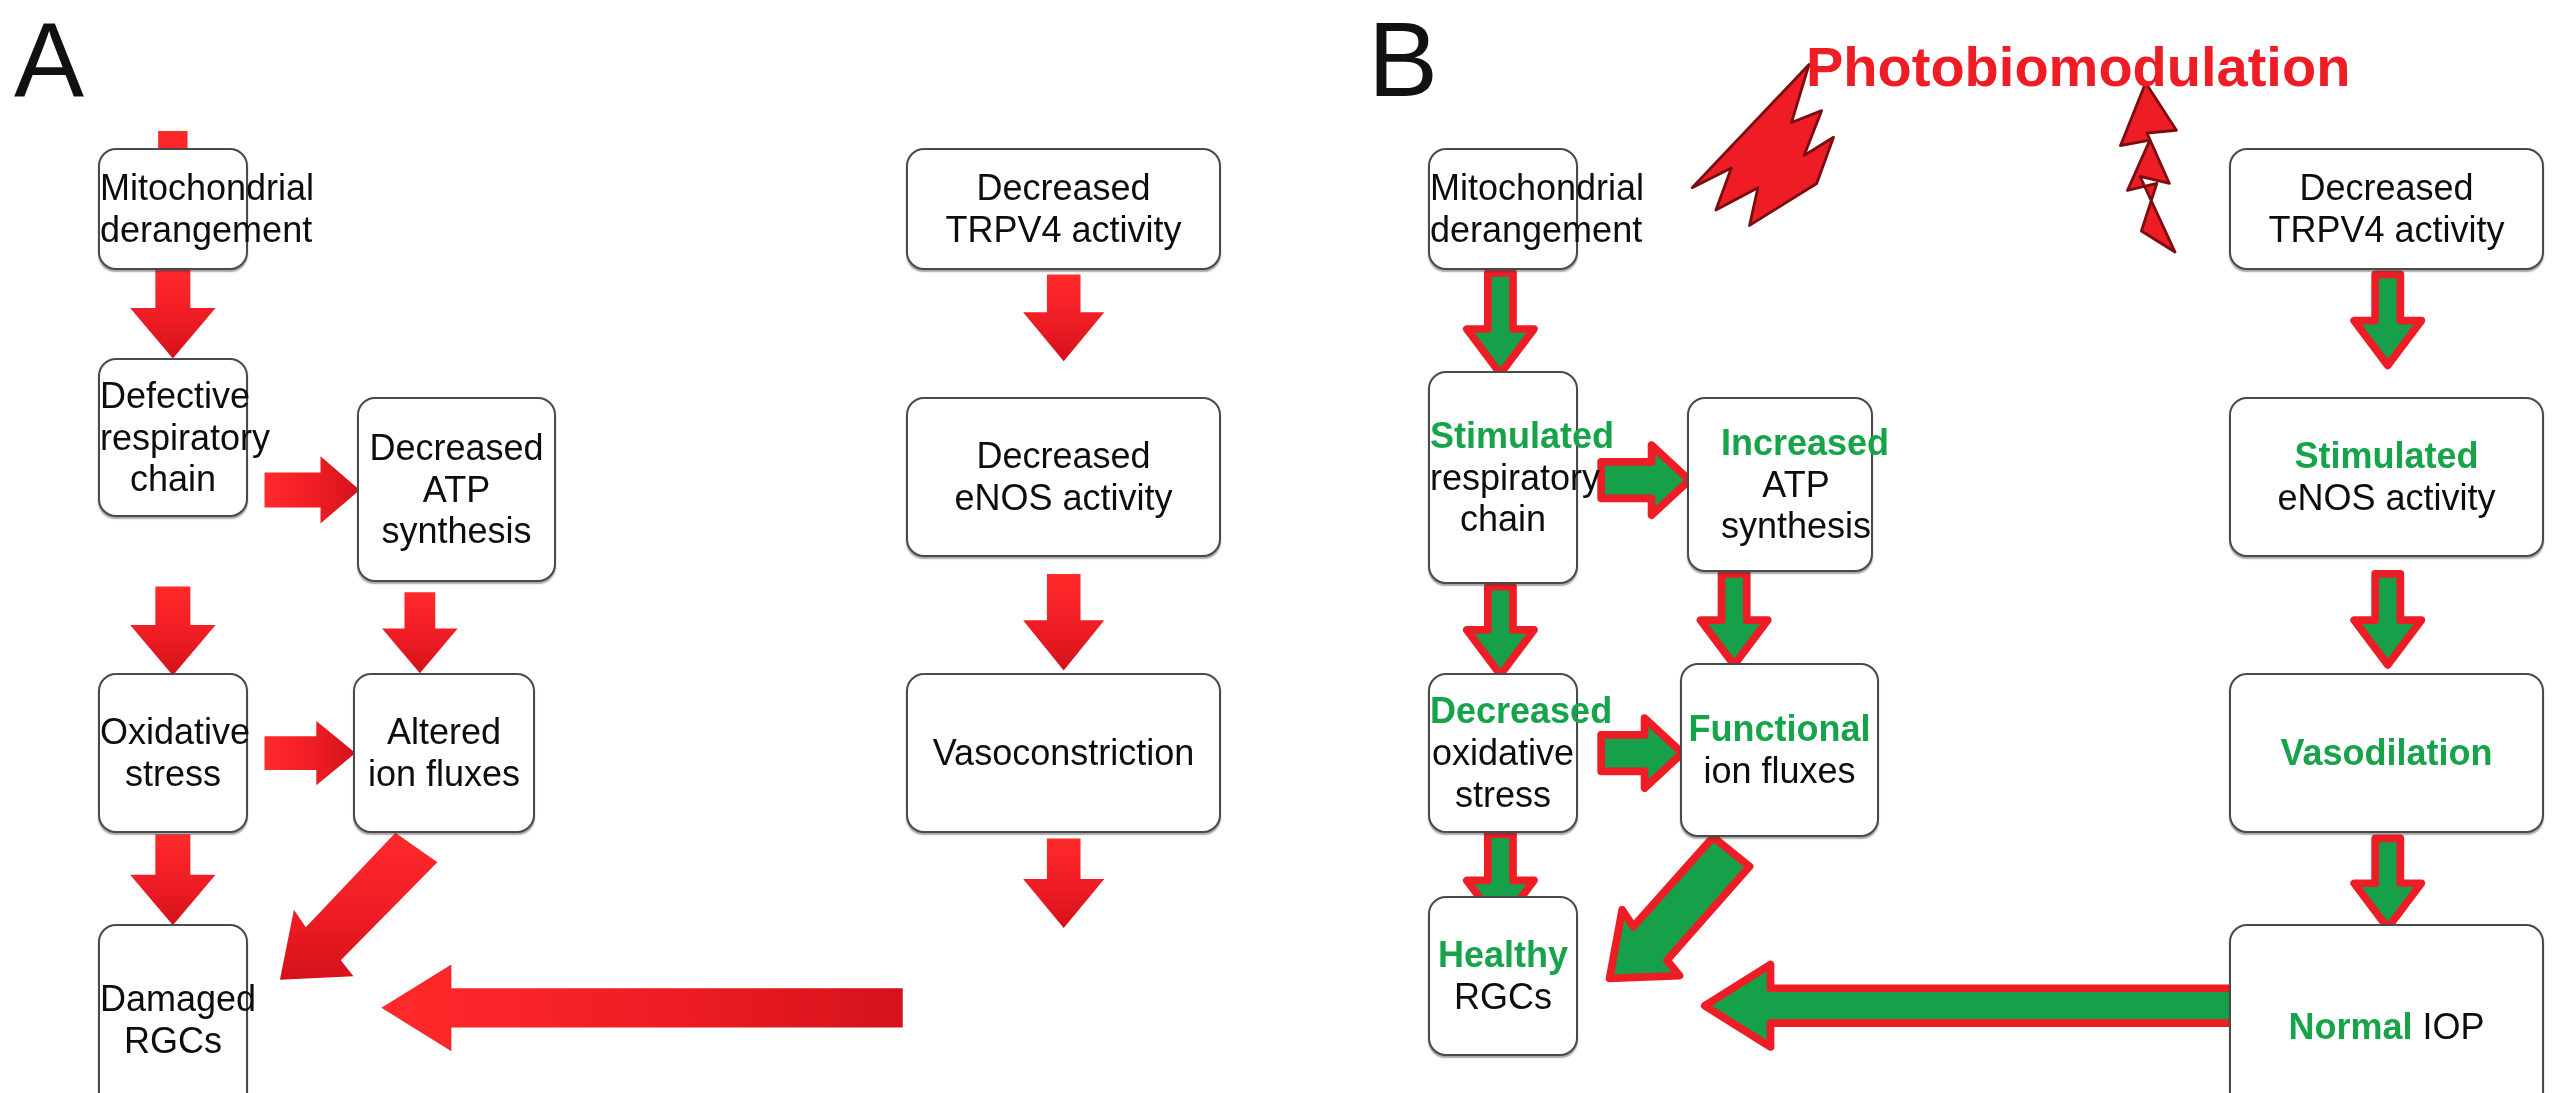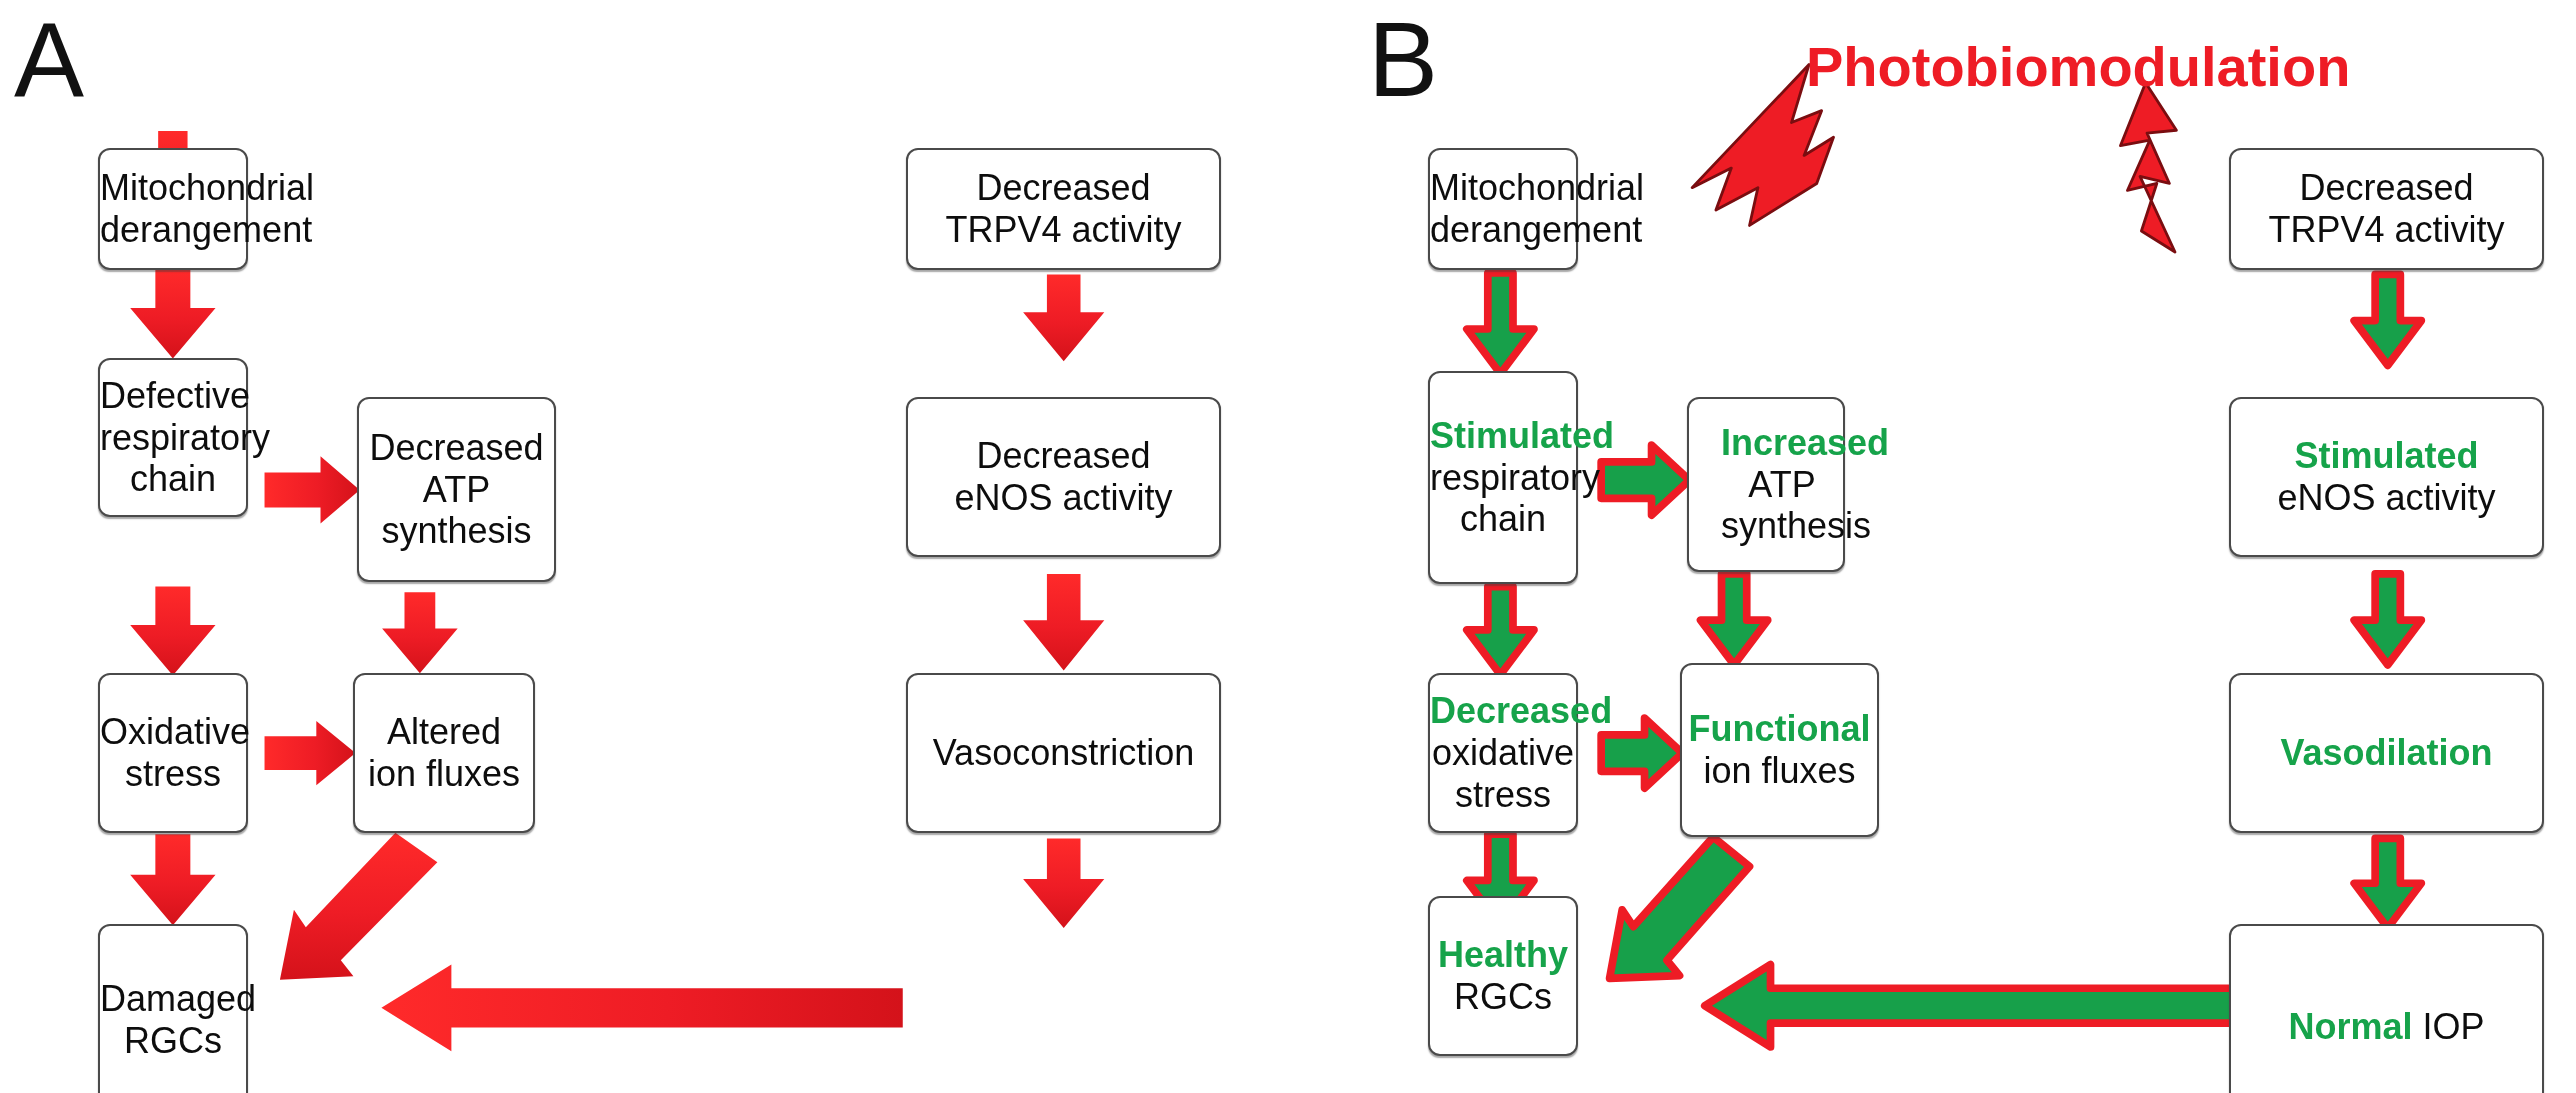--- a/index.html
+++ b/index.html
@@ -28,21 +28,21 @@
     font-weight:bold;
     color:#EE1C25;
     white-space:nowrap;
     font-family:"Liberation Sans", sans-serif;
   }
 
   .node{
     position:absolute;
     box-sizing:border-box;
     border:2.1px solid #4a4a4a;
-    border-radius:12px;
+    border-radius:18px;
     background:#ffffff;
     display:flex;
     align-items:center;
     justify-content:center;
     text-align:center;
     color:#0d0d0d;
     font-size:36px;
     line-height:1.16;
     font-family:"Liberation Sans", sans-serif;
     box-shadow:0 2.1px 1.4px -0.7px rgba(60,60,60,0.45);
@@ -203,21 +203,21 @@
   </div>
 
   <div class="node" style="left:1428px;top:371px;width:150px;height:213px;">
     <div class="inner">
       <span class="hl">Stimulated</span>
       <span class="pl">respiratory</span>
       <span class="pl">chain</span>
     </div>
   </div>
 
-  <div class="node" style="left:1687px;top:397px;width:158px;height:175px;padding-left:32px;">
+  <div class="node" style="left:1687px;top:397px;width:186px;height:175px;padding-left:32px;">
     <div class="inner">
       <span class="hl">Increased</span>
       <span class="pl">ATP synthesis</span>
     </div>
   </div>
 
   <div class="node" style="left:1428px;top:673px;width:150px;height:160px;">
     <div class="inner">
       <span class="hl">Decreased</span>
       <span class="pl">oxidative</span>

